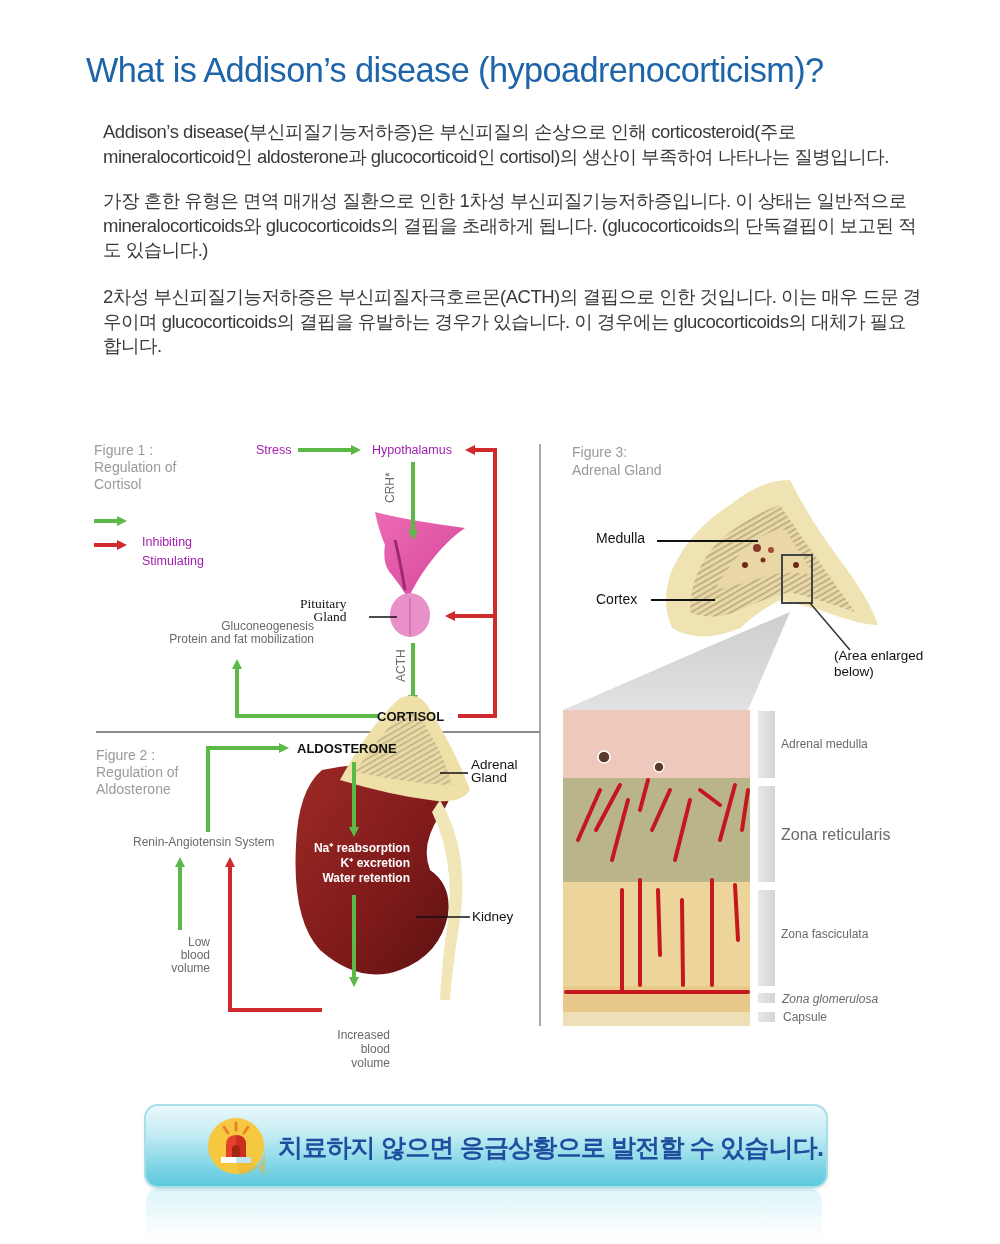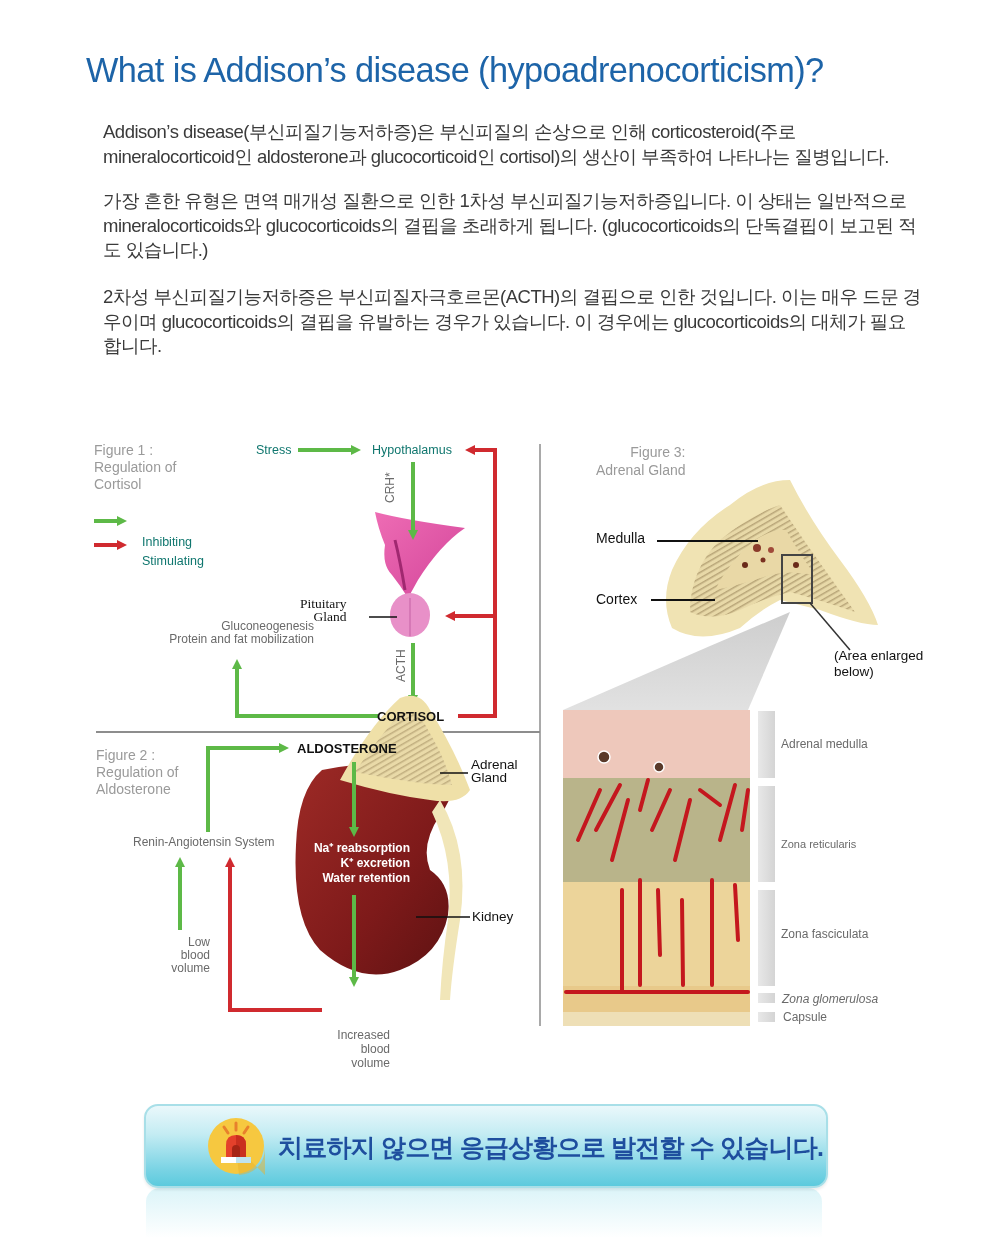--- a/index.html
+++ b/index.html
@@ -1,20 +1,20 @@
 <!DOCTYPE html>
 <html><head>
 <meta charset="utf-8">
 <style>
   html, body { margin:0; padding:0; background:#ffffff; }
   body { width:1000px; height:1244px; position:relative; overflow:hidden; font-family:"Liberation Sans", sans-serif; }
   .title { position:absolute; left:86px; top:50px; margin:0; font-size:35px; font-weight:normal; color:#1d64a8; letter-spacing:-0.6px; white-space:nowrap; transform:scaleX(0.98); transform-origin:left; }
   .para { position:absolute; left:103px; width:820px; margin:0; font-size:18.5px; line-height:24.5px; color:#3a3a3a; letter-spacing:-0.5px; }
   .p1 { top:120px; } .p2 { top:189px; } .p3 { top:285px; }
-  .lbl { position:absolute; font-size:12.5px; color:#0f766e; white-space:nowrap; }
+  .lbl { position:absolute; font-size:12.5px; color:#a21caf; white-space:nowrap; }
   .fig-title { position:absolute; font-size:14px; color:#9a9a9a; line-height:17px; }
   .gray { color:#6a6a6a; }
   .black { color:#111; }
   .bold { font-weight:bold; color:#111; font-size:13px; }
   .center { text-align:right; }
   svg.diagram { position:absolute; left:0; top:0; }
   .banner { position:absolute; left:144px; top:1104px; width:680px; height:80px; border-radius:14px;
     background:linear-gradient(#eaf8fb 0%, #c4ecf3 35%, #79d3e4 80%, #5ccadd 100%);
     border:2px solid #a8dfe8; box-shadow:0 2px 3px rgba(0,0,0,0.08); }
   .banner-reflect { position:absolute; left:146px; top:1188px; width:676px; height:50px; border-radius:14px 14px 0 0;
@@ -172,38 +172,38 @@
   <div>Low</div>
   <div>blood</div>
   <div>volume</div>
 </div>
 <div class="lbl gray center" style="left:320px; top:1028px; width:70px; line-height:14px; font-size:12px;">
   <div>Increased</div>
   <div>blood</div>
   <div>volume</div>
 </div>
 
-<div class="fig-title" style="left:596px; top:443px; line-height:18px;text-align:right;">
+<div class="fig-title" style="left:572px; top:443px; line-height:18px;">
   <div>Figure 3:</div>
   <div>Adrenal Gland</div>
 </div>
 <span class="lbl black" style="left:596px; top:530px; font-size:14px;">Medulla</span>
 <span class="lbl black" style="left:596px; top:591px; font-size:14px;">Cortex</span>
 <div class="lbl black" style="left:834px; top:648px; line-height:16px; font-size:13.5px;">
   <div>(Area enlarged</div>
   <div>below)</div>
 </div>
 
 <div class="zone-bar" style="top:711px; height:67px;"></div>
 <div class="zone-bar" style="top:786px; height:96px;"></div>
 <div class="zone-bar" style="top:890px; height:96px;"></div>
 <div class="zone-bar" style="top:993px; height:10px;"></div>
 <div class="zone-bar" style="top:1012px; height:10px;"></div>
 <span class="lbl gray" style="left:781px; top:737px; font-size:12px;">Adrenal medulla</span>
-<span class="lbl gray" style="left:781px; top:826px; font-size:11px;margin-top:12px;">Zona reticularis</span>
+<span class="lbl gray" style="left:781px; top:826px; font-size:16px;">Zona reticularis</span>
 <span class="lbl gray" style="left:781px; top:927px; font-size:12px;">Zona fasciculata</span>
 <span class="lbl gray" style="left:782px; top:992px; font-size:12px;font-style:italic;">Zona glomerulosa</span>
 <span class="lbl gray" style="left:783px; top:1010px; font-size:12px;">Capsule</span>
 
 <div class="banner-reflect"></div>
 <div class="banner"></div>
 <svg style="position:absolute; left:207px; top:1117px;" width="58" height="58">
   <circle cx="29" cy="29" r="28" fill="#f6c840"></circle>
   <path d="M29,29 L58,58 L58,29 Q58,55 32,58 z" fill="#e8b22e" opacity="0.5"></path>
   <line x1="29" y1="6" x2="29" y2="13" stroke="#e8812c" stroke-width="3" stroke-linecap="round"></line>

